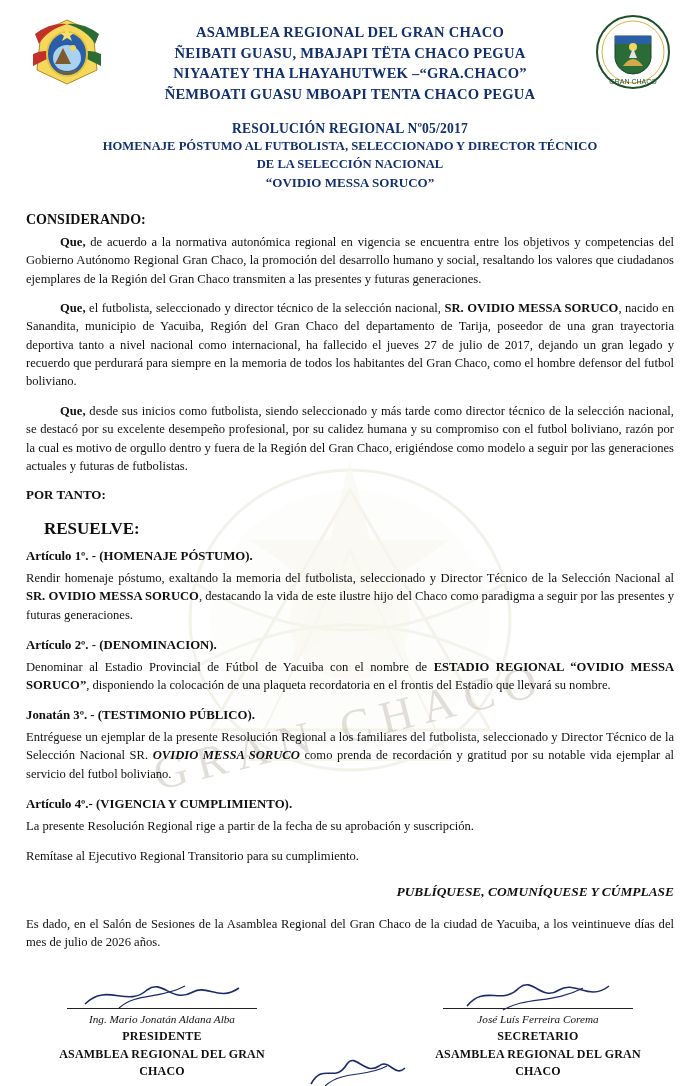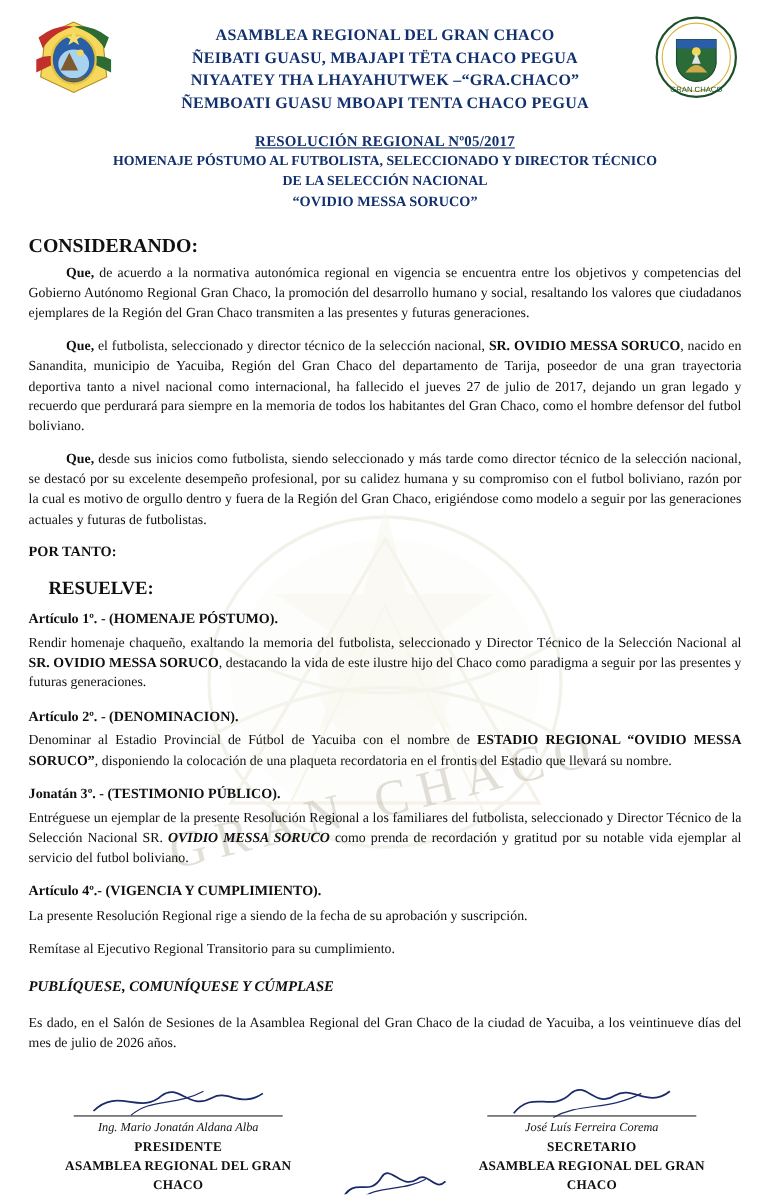--- a/index.html
+++ b/index.html
@@ -78,42 +78,41 @@
   .res-block {
     text-align: center;
     margin-top: 14px;
     line-height: 1.42;
   }
   .res-block .r1 {
     font-weight: bold;
     font-size: 13.6px;
     color: #12306e;
     letter-spacing: 0.2px;
-    text-decoration: underline;
   }
   .res-block .r2,
   .res-block .r3,
   .res-block .r4 {
     font-weight: bold;
     font-size: 12.6px;
     color: #12306e;
   }
   .res-block .r4 { font-size: 13px; }
 
   
   .body {
     margin-top: 18px;
     font-size: 12.6px;
     line-height: 1.46;
     text-align: justify;
     color: #101010;
   }
   .section-head {
     font-weight: bold;
-    font-size: 18px;
+    font-size: 14px;
     margin-bottom: 2px;
   }
   .p {
     margin: 0 0 11px 0;
     text-indent: 34px;
   }
   .p.noindent { text-indent: 0; }
   .b { font-weight: bold; }
   .bi { font-weight: bold; font-style: italic; }
 
@@ -130,21 +129,21 @@
     font-weight: bold;
     font-size: 17px;
     margin: 12px 0 5px 18px;
   }
   .por-tanto {
     font-weight: bold;
     font-size: 13px;
     margin: 4px 0 2px 0;
   }
   .publiquese {
-    text-align: left;
+    text-align: right;
     font-weight: bold;
     font-style: italic;
     font-size: 13.4px;
     margin: 16px 0 14px 0;
   }
   .dado {
     margin: 0 0 4px 0;
     text-align: justify;
   }
 
@@ -269,36 +268,36 @@
       <p class="p">
         <span class="b">Que,</span><span> desde sus inicios como futbolista, siendo seleccionado y más tarde como director técnico de la selección nacional, se destacó por su excelente desempeño profesional, por su calidez humana y su compromiso con el futbol boliviano, razón por la cual es motivo de orgullo dentro y fuera de la Región del Gran Chaco, erigiéndose como modelo a seguir por las generaciones actuales y futuras de futbolistas.</span>
       </p>
 
       <div class="por-tanto">POR TANTO:</div>
 
       <div class="resuelve">RESUELVE:</div>
 
       <div class="art">Artículo 1º. - (HOMENAJE PÓSTUMO).</div>
       <p class="art-body">
-        <span>Rendir homenaje chaqueño, exaltando la memoria del futbolista, seleccionado y Director Técnico de la Selección Nacional al </span><span class="b">SR. OVIDIO MESSA SORUCO</span><span>, destacando la vida de este ilustre hijo del Chaco como paradigma a seguir por las presentes y futuras generaciones.</span>
+        <span>Rendir homenaje póstumo, exaltando la memoria del futbolista, seleccionado y Director Técnico de la Selección Nacional al </span><span class="b">SR. OVIDIO MESSA SORUCO</span><span>, destacando la vida de este ilustre hijo del Chaco como paradigma a seguir por las presentes y futuras generaciones.</span>
       </p>
 
       <div class="art">Artículo 2º. - (DENOMINACION).</div>
       <p class="art-body">
         <span>Denominar al Estadio Provincial de Fútbol de Yacuiba con el nombre de </span><span class="b">ESTADIO REGIONAL “OVIDIO MESSA SORUCO”</span><span>, disponiendo la colocación de una plaqueta recordatoria en el frontis del Estadio que llevará su nombre.</span>
       </p>
 
       <div class="art">Jonatán 3º. - (TESTIMONIO PÚBLICO).</div>
       <p class="art-body">
         <span>Entréguese un ejemplar de la presente Resolución Regional a los familiares del futbolista, seleccionado y Director Técnico de la Selección Nacional SR. </span><span class="bi">OVIDIO MESSA SORUCO</span><span> como prenda de recordación y gratitud por su notable vida ejemplar al servicio del futbol boliviano.</span>
       </p>
 
       <div class="art">Artículo 4º.- (VIGENCIA Y CUMPLIMIENTO).</div>
       <p class="art-body">
-        <span>La presente Resolución Regional rige a siendo de la fecha de su aprobación y suscripción.</span>
+        <span>La presente Resolución Regional rige a partir de la fecha de su aprobación y suscripción.</span>
       </p>
 
       <p class="art-body">Remítase al Ejecutivo Regional Transitorio para su cumplimiento.</p>
 
       <div class="publiquese">PUBLÍQUESE, COMUNÍQUESE Y CÚMPLASE</div>
 
       <p class="dado">Es dado, en el Salón de Sesiones de la Asamblea Regional del Gran Chaco de la ciudad de Yacuiba, a los veintinueve días del mes de julio de 2026 años.</p>
 
       <div class="signatures">
 

